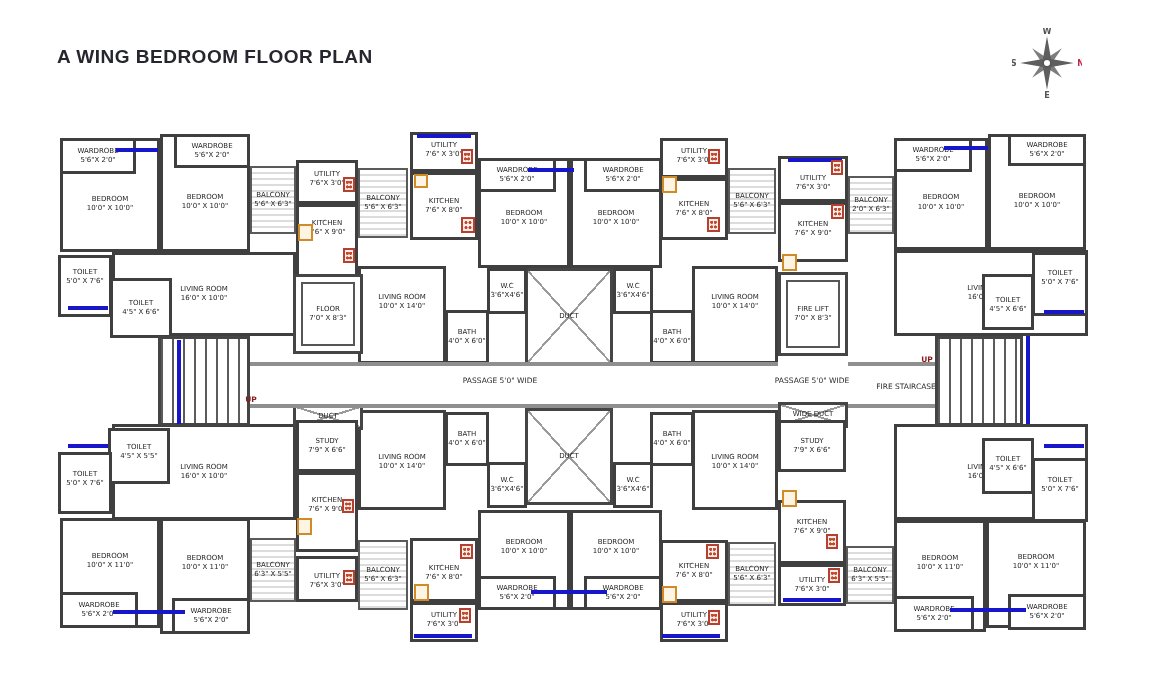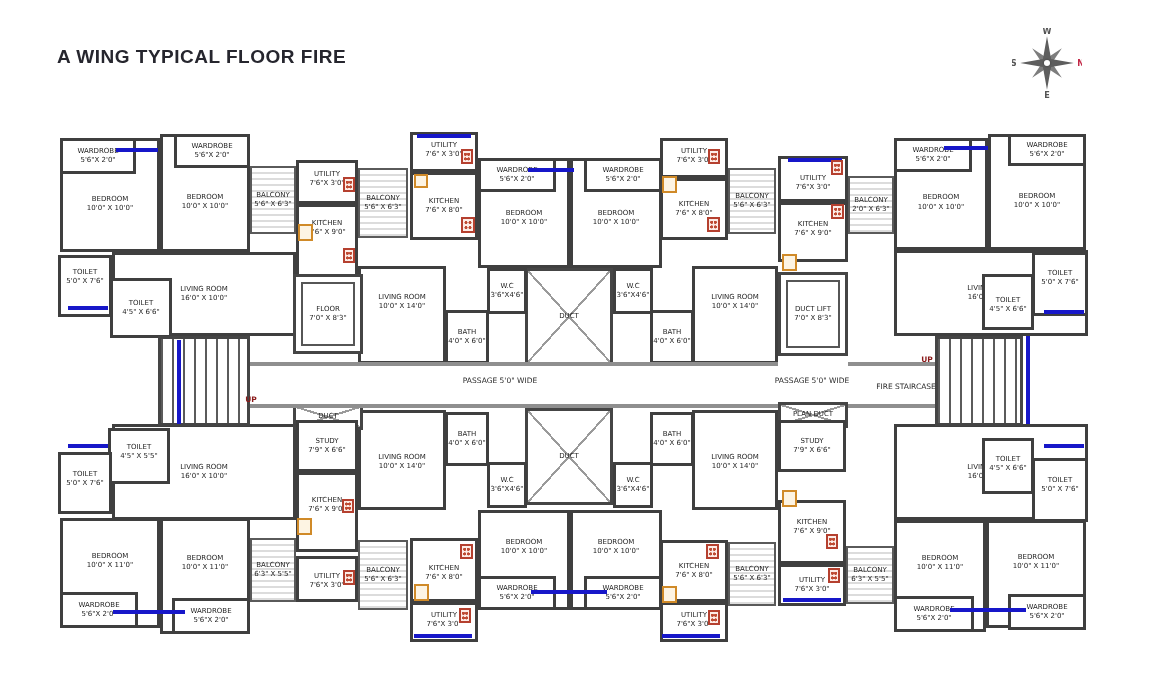--- a/index.html
+++ b/index.html
@@ -37,21 +37,21 @@
                       radial-gradient(circle at 70% 72%,#bf4b33 1.3px,transparent 1.8px);}
   .fx.sink{border:2px solid #d08a28;background:#fdf4e3;}
   .compass{position:absolute;left:1012px;top:28px;width:70px;height:70px;}
   .compass text{font-family:"DejaVu Sans",sans-serif;font-size:7px;font-weight:bold;fill:#555;}
   .compass text.n{fill:#c22746;}
 </style>
 </head>
 <body>
 
 <div class="canvas">
-  <div class="title">A WING TYPICAL FLOOR FIRE</div>
+  <div class="title">A WING BEDROOM FLOOR PLAN</div>
 
   <svg class="compass" viewBox="0 0 60 60">
     <path d="M30 12 L33 27 L48 30 L33 33 L30 48 L27 33 L12 30 L27 27 Z" fill="#7d7d7d" transform="rotate(45 30 30)"></path>
     <path d="M30 7 L33.5 26.5 L53 30 L33.5 33.5 L30 53 L26.5 33.5 L7 30 L26.5 26.5 Z" fill="#5e5e5e"></path>
     <circle cx="30" cy="30" r="3.2" fill="#fff" stroke="#555" stroke-width="1.2"></circle>
     <text class="w" x="30" y="5.5" text-anchor="middle">W</text>
     <text class="n" x="56" y="32.5" text-anchor="start">N</text>
     <text class="e" x="30" y="60" text-anchor="middle">E</text>
     <text class="s" x="4" y="32.5" text-anchor="end">S</text>
   </svg>
@@ -274,34 +274,34 @@
         </div>
       </div>
       <div class="lift" style="left: 293px; top: 274px; width: 70px; height: 80px;">
         <div class="lbl" style="top: 50%;">
           <span class="nm">FLOOR</span>
           <span class="dm">7'0" X 8'3"</span>
         </div>
       </div>
       <div class="lift" style="left: 778px; top: 272px; width: 70px; height: 84px;">
         <div class="lbl" style="top: 50%;">
-          <span class="nm">DUCT LIFT</span>
+          <span class="nm">FIRE LIFT</span>
           <span class="dm">7'0" X 8'3"</span>
         </div>
       </div>
       <div class="stair" style="left: 158px; top: 336px; width: 92px; height: 90px;"></div>
       <div class="stair" style="left: 935px; top: 336px; width: 88px; height: 90px;"></div>
       <div class="duct" style="left: 293px; top: 404px; width: 70px; height: 26px;">
         <div class="lbl" style="top: 50%;">
           <span class="nm">DUCT</span>
         </div>
       </div>
       <div class="duct" style="left: 778px; top: 402px; width: 70px; height: 26px;">
         <div class="lbl" style="top: 50%;">
-          <span class="nm">PLAN DUCT</span>
+          <span class="nm">WIDE DUCT</span>
         </div>
       </div>
       <div class="duct" style="left: 525px; top: 268px; width: 88px; height: 97px;">
         <div class="lbl" style="top: 50%;">
           <span class="nm">DUCT</span>
         </div>
       </div>
       <div class="duct" style="left: 525px; top: 408px; width: 88px; height: 97px;">
         <div class="lbl" style="top: 50%;">
           <span class="nm">DUCT</span>

